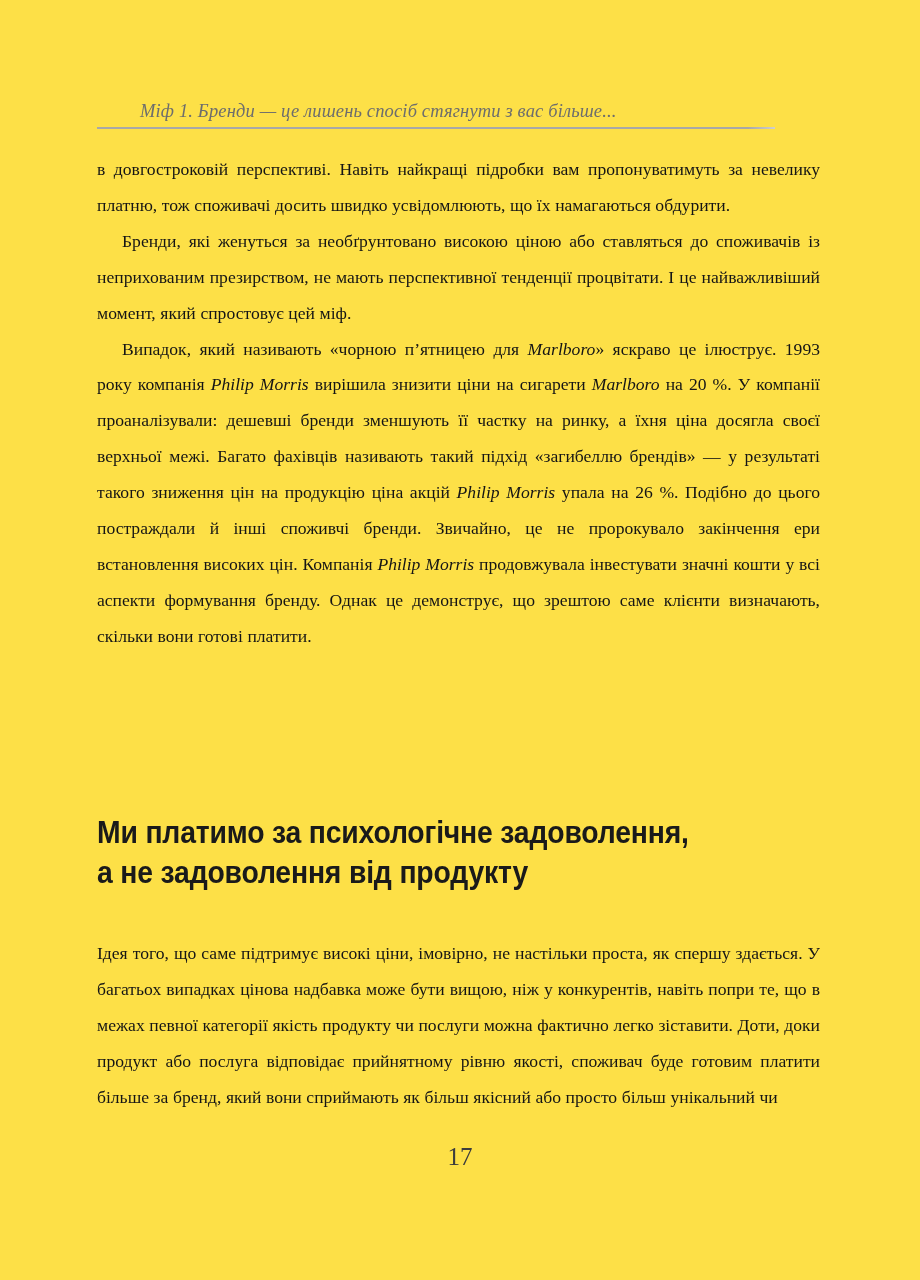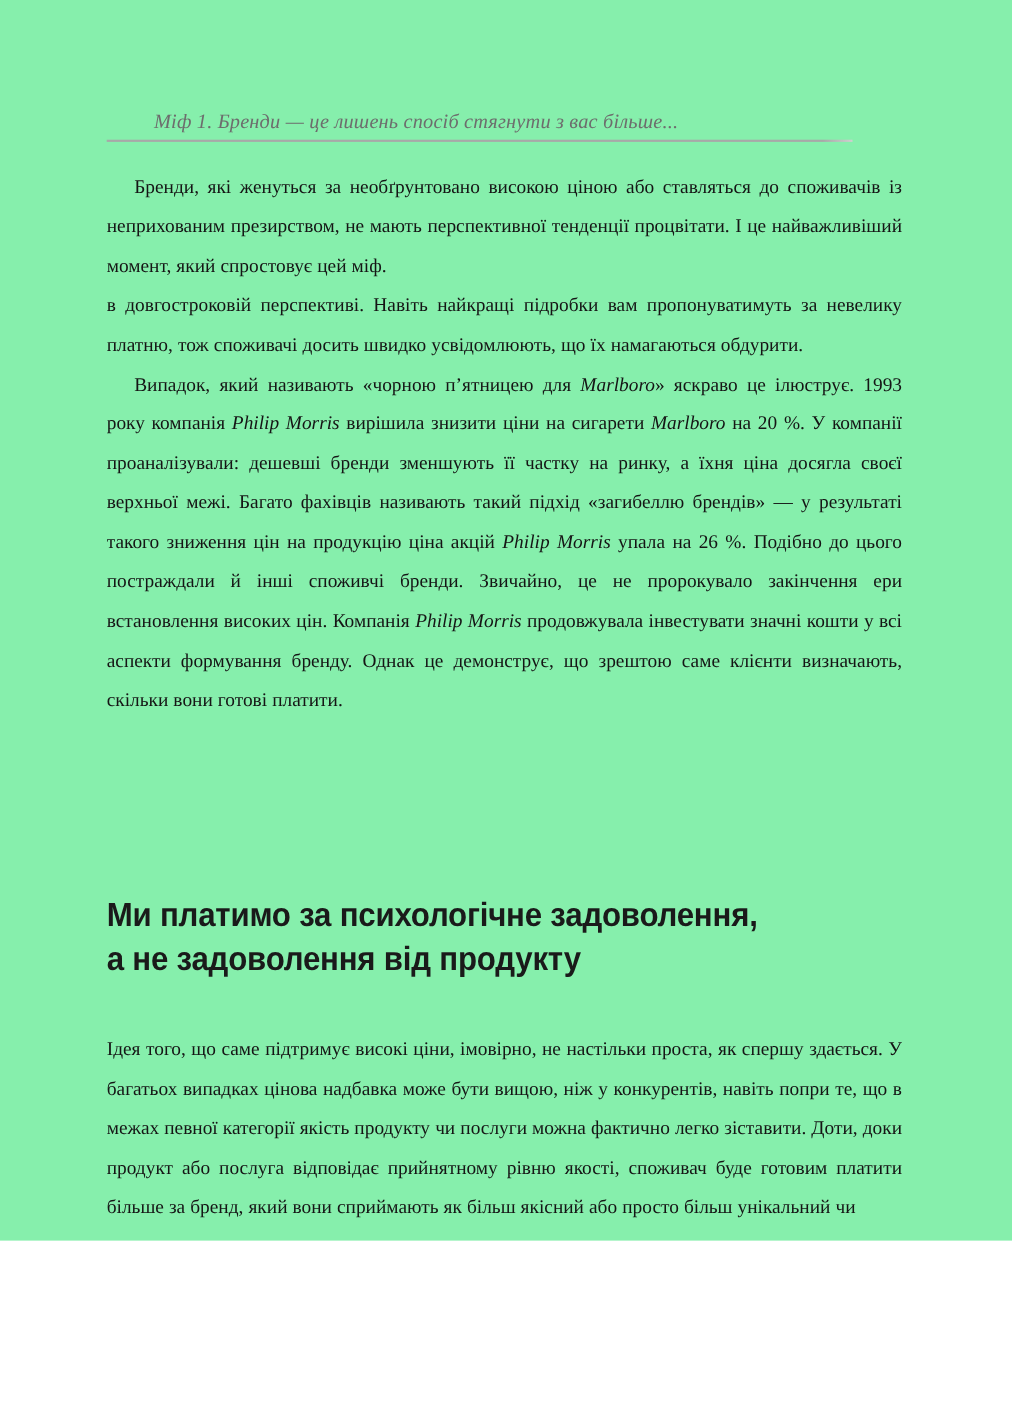--- a/index.html
+++ b/index.html
@@ -3,22 +3,22 @@
 <meta charset="utf-8">
 <style>
   html, body {
     margin: 0;
     padding: 0;
     background: #ffffff;
   }
   .page {
     position: relative;
     width: 920px;
-    height: 1128px;
-    background: #86efac;
+    height: 1280px;
+    background: #fde047;
     overflow: hidden;
     font-family: "Liberation Serif", "DejaVu Serif", serif;
     -webkit-font-smoothing: antialiased;
   }
 
   
   .running-head {
     position: absolute;
     left: 97px;
     top: 99px;
@@ -114,22 +114,22 @@
 <body>
 
 <div class="page">
 
   <div class="running-head">
     <span class="running-head-text">Міф 1.  Бренди — це лишень спосіб стягнути з вас більше...</span>
     <span class="running-head-rule"></span>
   </div>
 
   <div class="body-col" id="body-top">
+      <p class="para no-indent">в довгостроковій перспективі. Навіть найкращі підробки вам пропонуватимуть за невелику платню, тож споживачі досить швидко усвідомлюють, що їх намагаються обдурити.</p>
       <p class="para">Бренди, які женуться за необґрунтовано високою ціною або ставляться до споживачів із неприхованим презирством, не мають перспективної тенденції процвітати. І це найважливіший момент, який спростовує цей міф.</p>
-      <p class="para no-indent">в довгостроковій перспективі. Навіть найкращі підробки вам пропонуватимуть за невелику платню, тож споживачі досить швидко усвідомлюють, що їх намагаються обдурити.</p>
       <p class="para">Випадок, який називають «чорною п’ятницею для <em class="it">Marlboro</em>» яскраво це ілюструє. 1993 року компанія <em class="it">Philip Morris</em> вирішила знизити ціни на сигарети <em class="it">Marlboro</em> на 20 %. У компанії проаналізували: дешевші бренди зменшують її частку на ринку, а їхня ціна досягла своєї верхньої межі. Багато фахівців називають такий підхід «загибеллю брендів» — у результаті такого зниження цін на продукцію ціна акцій <em class="it">Philip Morris</em> упала на 26 %. Подібно до цього постраждали й інші споживчі бренди. Звичайно, це не пророкувало закінчення ери встановлення високих цін. Компанія <em class="it">Philip Morris</em> продовжувала інвестувати значні кошти у всі аспекти формування бренду. Однак це демонструє, що зрештою саме клієнти визначають, скільки вони готові платити.</p>
     </div>
 
   <h2 class="section-heading">
     <span class="hl">Ми платимо за психологічне задоволення,</span>
     <span class="hl">а не задоволення від продукту</span>
   </h2>
 
   <div class="body-col-2" id="body-bottom">
       <p class="para no-indent">Ідея того, що саме підтримує високі ціни, імовірно, не настільки проста, як спершу здається. У багатьох випадках цінова надбавка може бути вищою, ніж у конкурентів, навіть попри те, що в межах певної категорії якість продукту чи послуги можна фактично легко зіставити. Доти, доки продукт або послуга відповідає прийнятному рівню якості, споживач буде готовим платити більше за бренд, який вони сприймають як більш якісний або просто більш унікальний чи</p>

